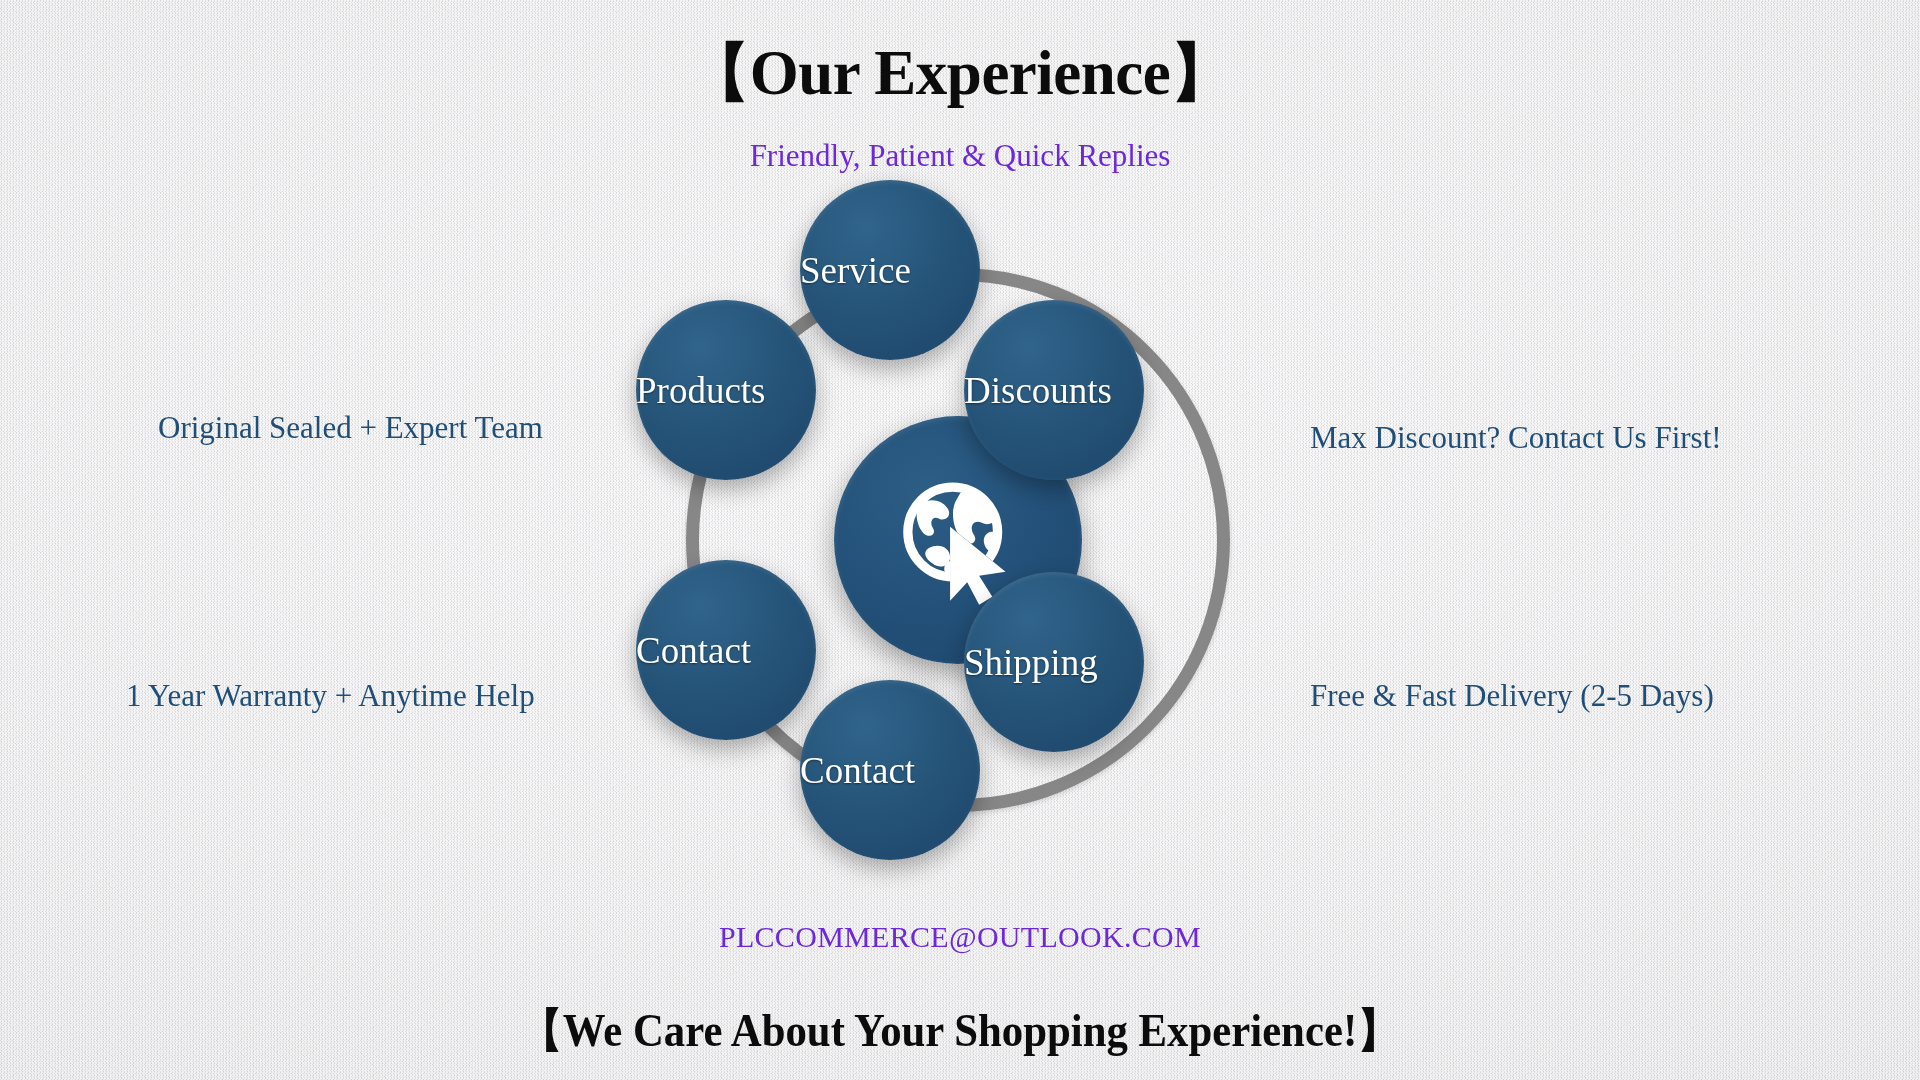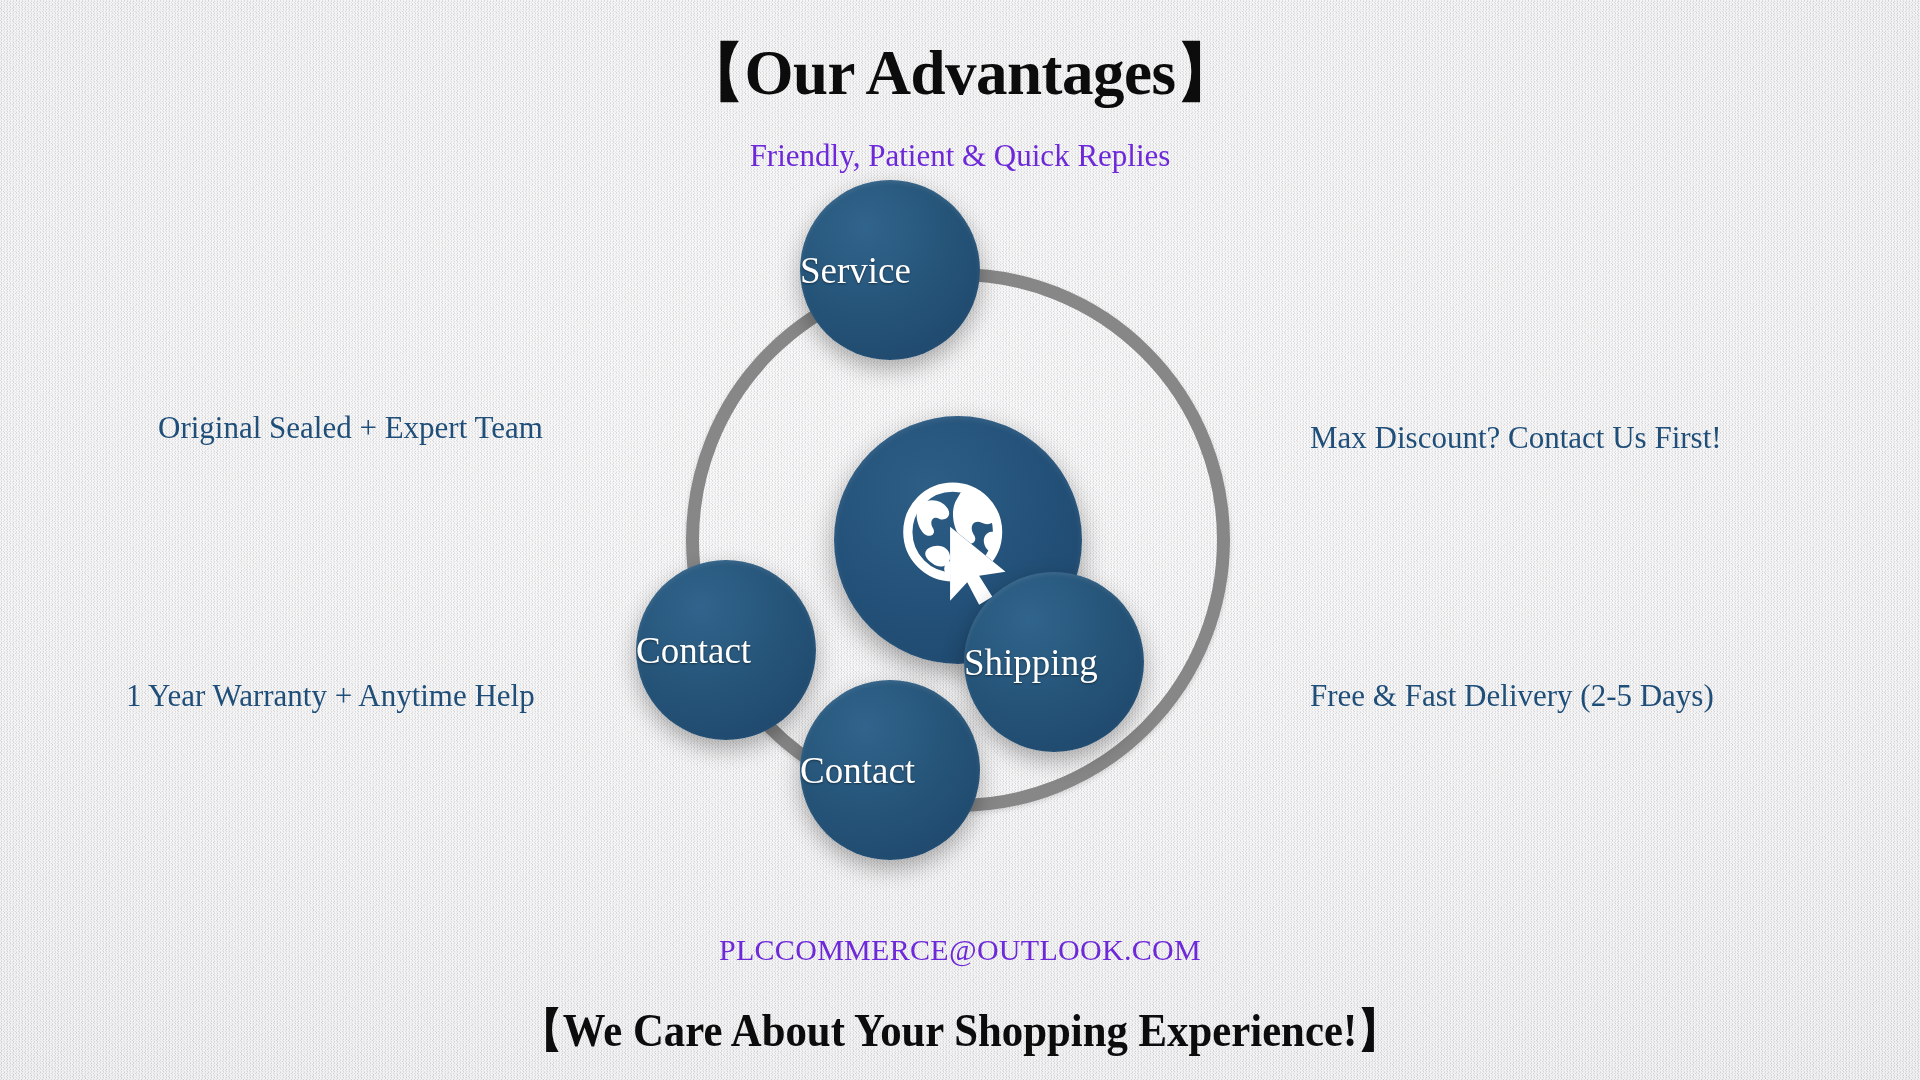--- a/index.html
+++ b/index.html
@@ -54,21 +54,21 @@
     letter-spacing:0px;
   }
 
   .subline {
     position:absolute;
     color:#6d28d9;
     font-size:31px;
     white-space:nowrap;
   }
   #sub-top   { top:138px; left:0; width:100%; text-align:center; }
-  #sub-email { top:920px; left:0; width:100%; text-align:center; font-size:30px; letter-spacing:.3px;margin-top:13px; }
+  #sub-email { top:920px; left:0; width:100%; text-align:center; font-size:30px; letter-spacing:.3px; }
 
   
   #diagram {
     position:absolute;
     left:608px; top:190px;
     width:700px; height:700px;
   }
 
   
   #ring {
@@ -127,21 +127,21 @@
   #cap-products  { left:158px;  top:396px; }
   #cap-warranty  { left:126px;  top:664px; }
   #cap-discounts { left:1310px; top:406px; }
   #cap-shipping  { left:1310px; top:664px; }
 </style>
 </head>
 <body>
 
 <div id="bg"></div>
 
-<h1 class="heading" id="title">【Our Advantages】</h1>
+<h1 class="heading" id="title">【Our Experience】</h1>
 
 <div class="subline" id="sub-top">Friendly, Patient &amp; Quick Replies</div>
 
 <div id="diagram">
 
   <div id="ring"></div>
 
   <div id="hub">
     <span>
       <svg viewBox="0 0 100 100" xmlns="http://www.w3.org/2000/svg">
@@ -172,33 +172,39 @@
 
         <path d="M44 40 L44 96 L57 82 L66 99 L76 93 L66 77 L86 74 Z" fill="#ffffff"></path>
       </svg>
     </span>
   </div>
 
   <div class="node n-service">
     <span>Service</span>
   </div>
 
+  <div class="node n-discounts">
+    <span>Discounts</span>
+  </div>
 
   <div class="node n-shipping">
     <span>Shipping</span>
   </div>
 
   <div class="node n-contact">
     <span>Contact</span>
   </div>
 
   <div class="node n-warranty">
     <span>Contact</span>
   </div>
 
+  <div class="node n-products">
+    <span>Products</span>
+  </div>
 
 </div>
 
 <div class="caption" id="cap-products">Original Sealed + Expert Team</div>
 
 <div class="caption" id="cap-warranty">1 Year Warranty + Anytime Help</div>
 
 <div class="caption" id="cap-discounts">Max Discount? Contact Us First!</div>
 
 <div class="caption" id="cap-shipping">Free &amp; Fast Delivery (2-5 Days)</div>

